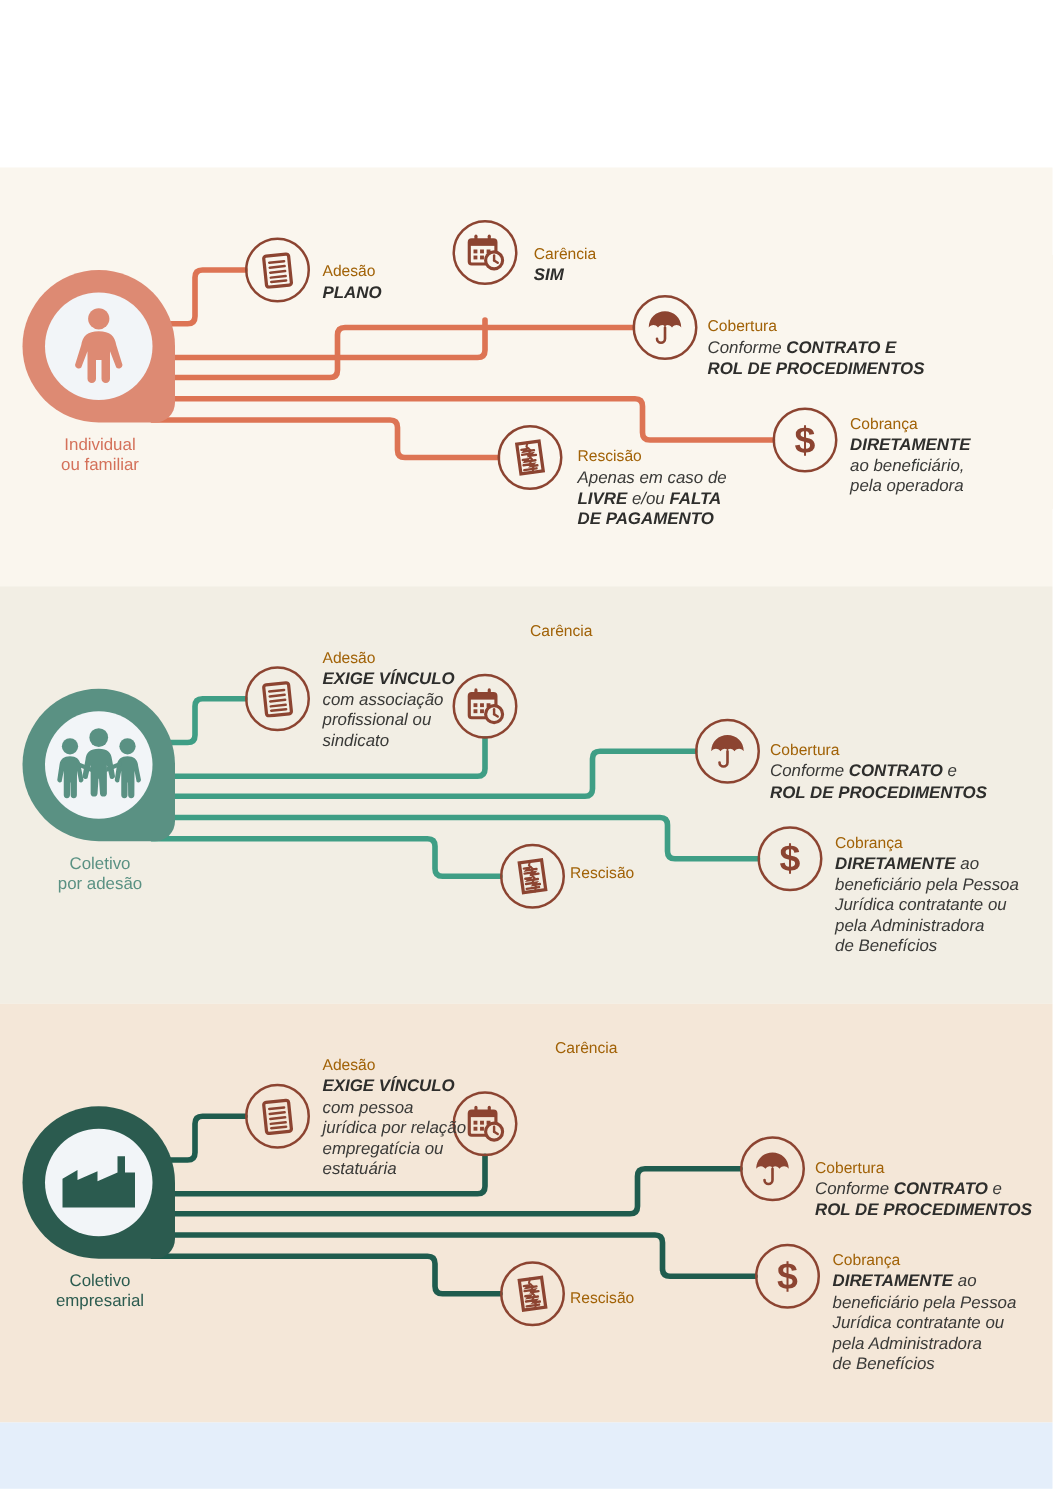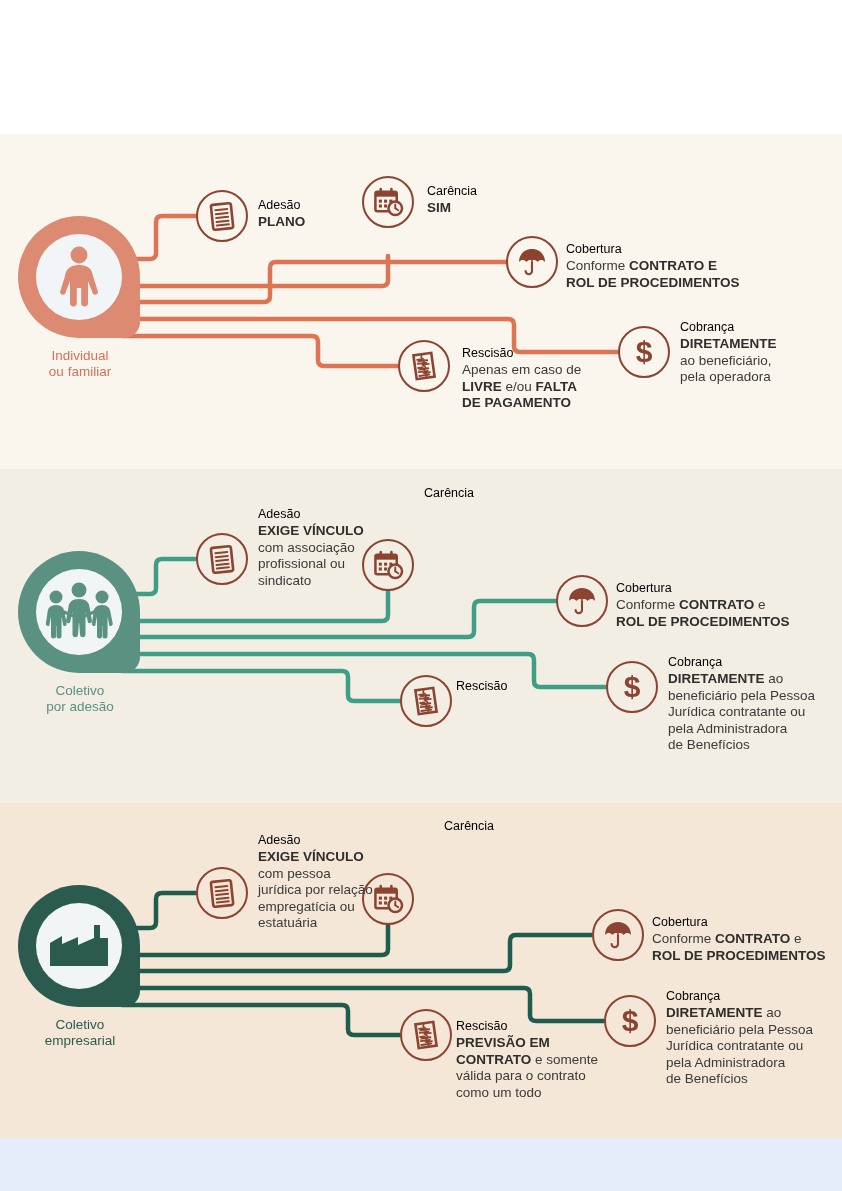--- a/index.html
+++ b/index.html
@@ -75,30 +75,31 @@
     background:transparent;
     display:flex;align-items:center;justify-content:center;
     box-sizing:border-box;
     z-index:3;
   }
   .node svg{display:block;}
 
   
   .tblock{position:absolute;z-index:4;}
   .tblock .head{
-    color:#000000;
+    color:#a16207;
     font-size:12.5px;
     line-height:15px;
-    margin:4px 0 1px 0;
+    margin:16px 0 1px 0;
   }
   .tblock .body{
     color:#3a3a38;
     font-size:13.5px;
     line-height:16.5px;
     margin:0;
+    font-style:italic;
   }
   .tblock .body b{font-weight:bold;color:#2e2e2c;}
 
   
   .c1{color:#d4715a;}
   .c2{color:#5a9183;}
   .c3{color:#2b5b4f;}
 </style>
 </head>
 <body>
@@ -443,21 +444,20 @@
             <path d="M9 16.2 h4 l-2 1.6 h8"></path>
               <path d="M9 20.4 h8 l-2 1.6 h5"></path>
             <path d="M9 24.3 h10"></path>
           </g>
           <path d="M15 2 l-1.6 4 l2.8 3.4 l-2.4 3.6 l2.6 3.6 l-2.2 3.4 l2.4 3.6 l-1.6 4.4" fill="none" stroke="#8c4431" stroke-width="1.6"></path>
         </g>
       </svg>
     </div>
     <div class="tblock" style="left:456px;top:212px;">
       <p class="head">Rescisão</p>
-      <p class="body"><b>PREVISÃO EM<br>CONTRATO</b> e somente<br>válida para o contrato<br>como um todo</p>
     </div>
 
     <div class="node" style="left:604px;top:192px;">
       <svg width="30" height="32" viewBox="0 0 30 32">
         <text x="15" y="26" text-anchor="middle" font-family="'Liberation Sans',sans-serif" font-size="30" font-weight="bold" fill="#8c4431">$</text>
       </svg>
     </div>
     <div class="tblock" style="left:666px;top:182px;">
       <p class="head">Cobrança</p>
       <p class="body"><b>DIRETAMENTE</b> ao<br>beneficiário pela Pessoa<br>Jurídica contratante ou<br>pela Administradora<br>de Benefícios</p>

